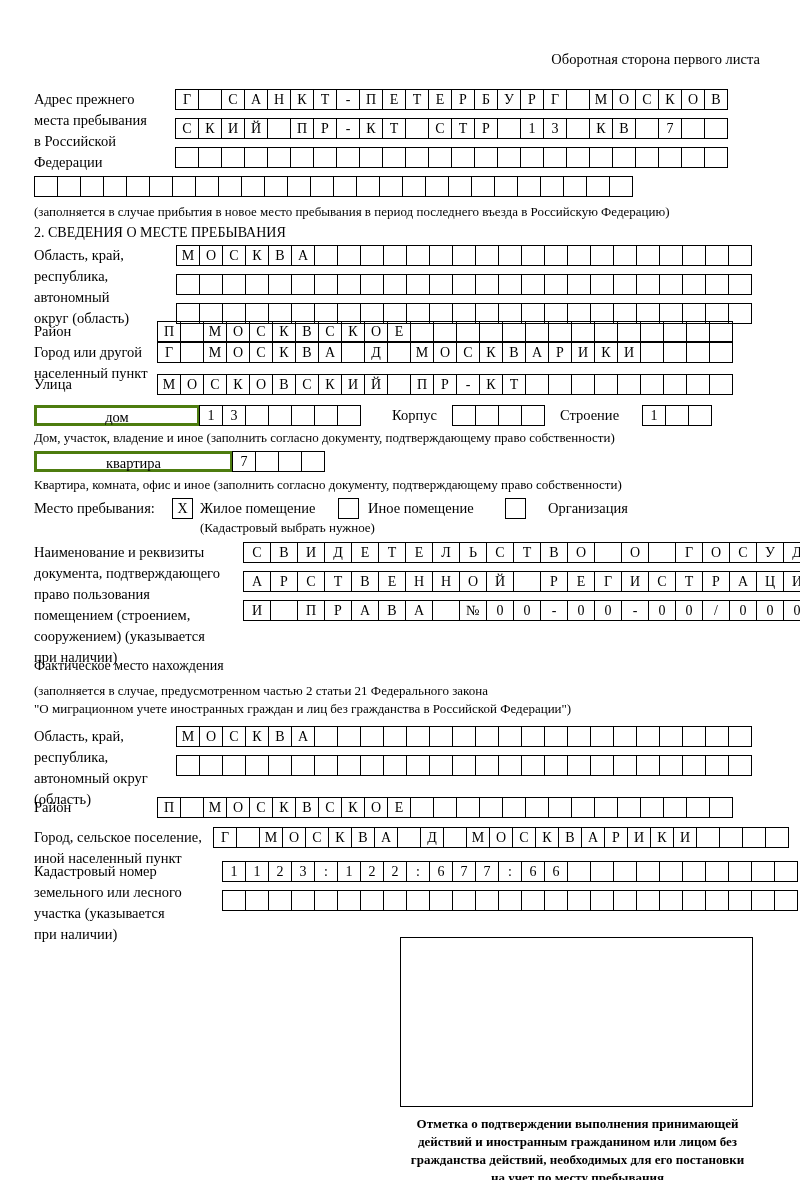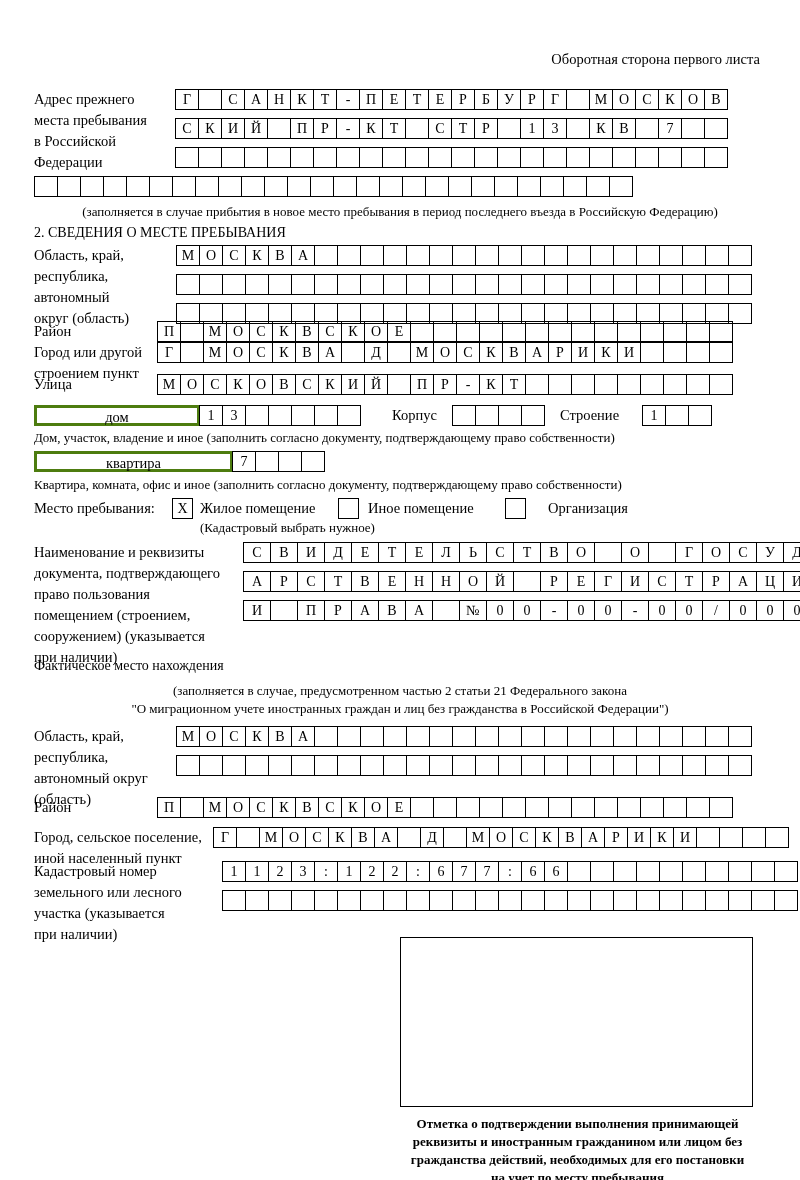--- a/index.html
+++ b/index.html
@@ -24,21 +24,21 @@
   .hdr-right {
     top: 22px; left: 0; width: 760px;
     text-align: right;
     font-size: 14.5px;
   }
   .label {
     font-size: 14.5px;
     line-height: 21px;
     white-space: pre-line;
   }
-  .center { text-align: center; }
+  .center { text-align: left; }
   
   .cells { display: flex; }
   .cell {
     width: 24px;
     height: 21px;
     border: 1px solid #000;
     margin-right: -1px;
     box-sizing: border-box;
     font-size: 14px;
     line-height: 19px;
@@ -312,21 +312,21 @@
       <div class="cell"></div>
       <div class="cell"></div>
       <div class="cell"></div>
       <div class="cell"></div>
       <div class="cell"></div>
       <div class="cell"></div>
       <div class="cell"></div>
     </div>
 
   <div class="abs label" style="top:313px; left:34px; width:150px;">Город или другой
-строением пункт</div>
+населенный пункт</div>
   <div class="abs cells" id="s2city0" style="top:313px; left:157px;">
       <div class="cell">Г</div>
       <div class="cell"></div>
       <div class="cell">М</div>
       <div class="cell">О</div>
       <div class="cell">С</div>
       <div class="cell">К</div>
       <div class="cell">В</div>
       <div class="cell">А</div>
       <div class="cell"></div>
@@ -674,18 +674,18 @@
       <div class="cell"></div>
       <div class="cell"></div>
       <div class="cell"></div>
       <div class="cell"></div>
       <div class="cell"></div>
     </div>
 
   <div class="abs bigbox" style="top:908px; left:400px; width:353px; height:170px;"></div>
   <div class="abs footnote" style="top:1086px; left:385px; width:385px;">
     <div>Отметка о подтверждении выполнения принимающей</div>
-    <div>реквизиты и иностранным гражданином или лицом без</div>
+    <div>действий и иностранным гражданином или лицом без</div>
     <div>гражданства действий, необходимых для его постановки</div>
     <div>на учет по месту пребывания</div>
   </div>
 
 </div>
 
 </body></html>

